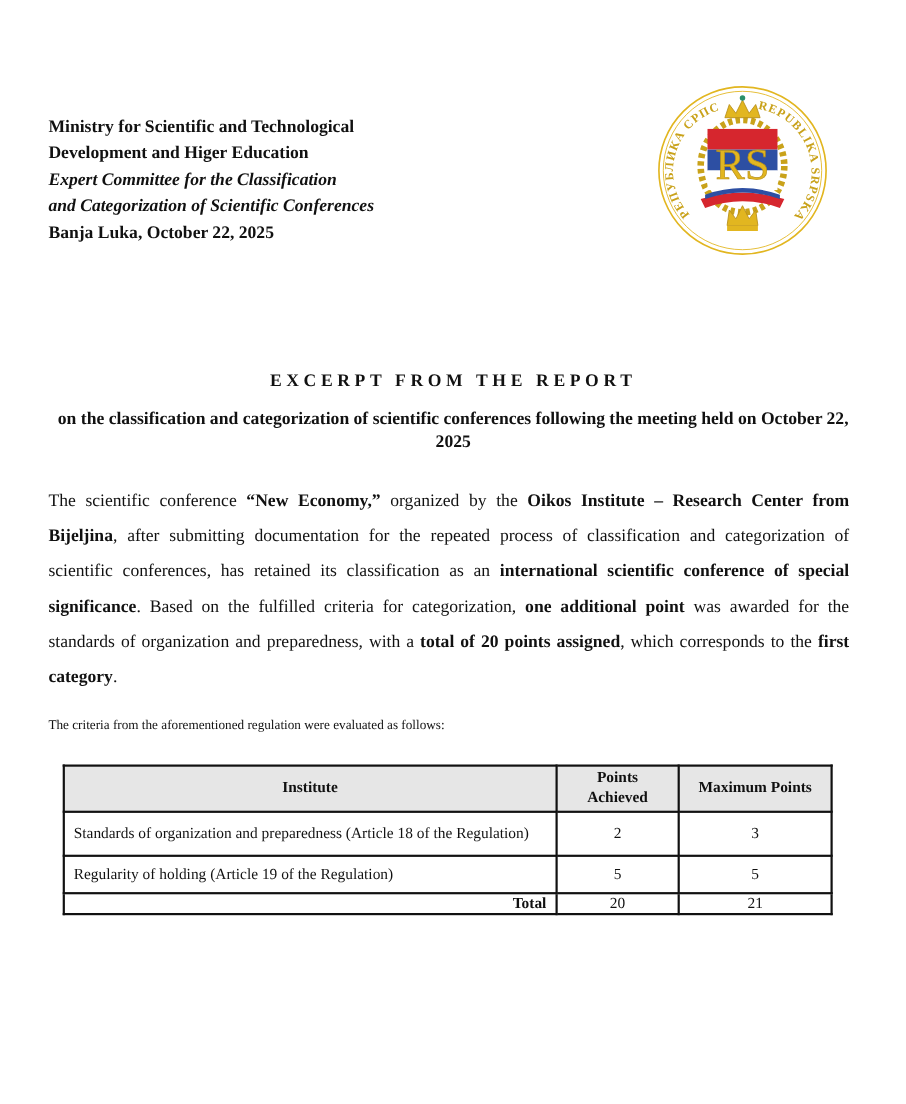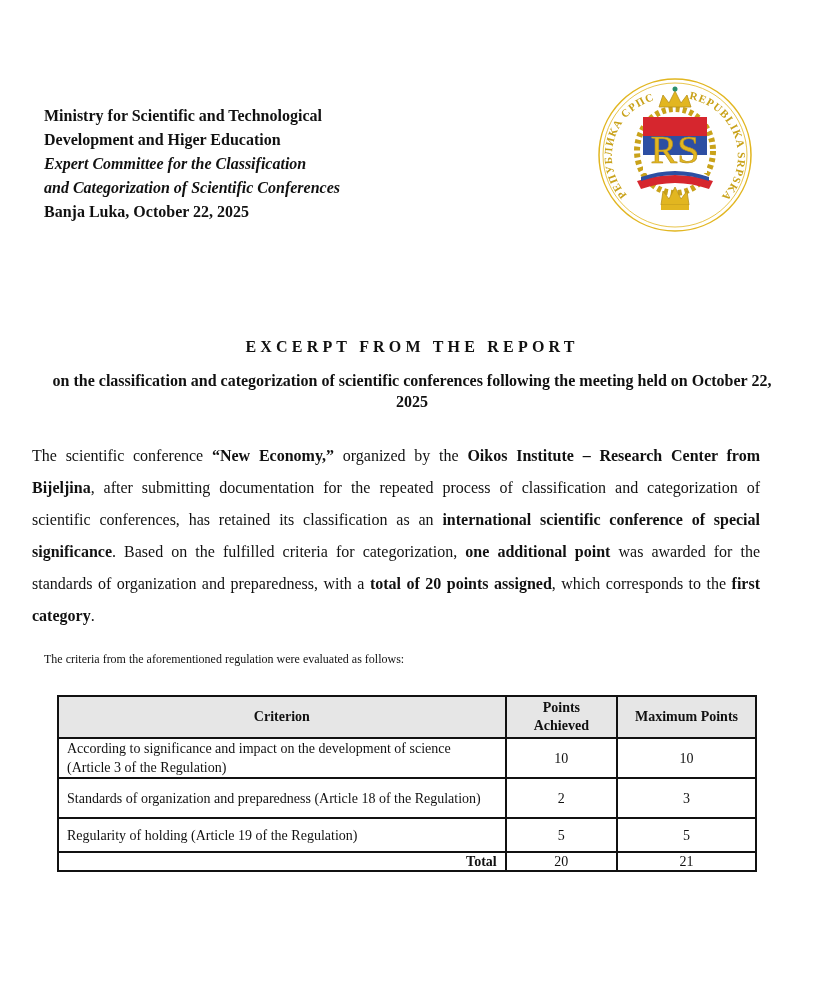--- a/index.html
+++ b/index.html
@@ -2,21 +2,21 @@
 <html><head>
 <meta charset="utf-8">
 <style>
   html, body { margin:0; padding:0; background:#ffffff; }
   body { width:824px; height:1004px; position:relative; overflow:hidden; color:#111; font-family:"Liberation Serif", serif; }
   .header { position:absolute; left:44px; top:104px; font-size:16px; line-height:24px; font-weight:bold; }
   .header .it { font-style:italic; }
   .seal { position:absolute; left:597px; top:77px; width:156px; height:156px; }
   .title { position:absolute; left:0; width:824px; top:322px; text-align:center; font-weight:bold; font-size:16px; letter-spacing:4.2px;margin-top:16px; }
   .subtitle { position:absolute; left:44px; width:736px; top:370px; text-align:center; font-weight:bold; font-size:16px; line-height:21px; }
-  .para { position:absolute; left:32px; width:728px; top:440px; font-size:16px; line-height:32px; text-align:justify; }
+  .para { position:absolute; left:44px; width:728px; top:440px; font-size:16px; line-height:32px; text-align:justify; }
   .para b { font-weight:bold; }
   .crit-intro { position:absolute; left:44px; top:652px; font-size:12px; }
   table.crit { position:absolute; left:57px; top:695px; width:700px; border-collapse:collapse; font-size:14px; }
   table.crit td, table.crit th { border:2px solid #111; padding:0 8px; }
   table.crit th { background:#e6e6e6; font-weight:bold; text-align:center; height:40px; line-height:18px; }
   table.crit td { line-height:19px; }
   table.crit td.num { text-align:center; }
   table.crit tr.r2 td { height:38px; }
   table.crit tr.r1 td { height:32px; }
   table.crit tr.rt td { height:17px; line-height:16px; }
@@ -75,28 +75,23 @@
 <div class="title">EXCERPT FROM THE REPORT</div>
 <div class="subtitle">on the classification and categorization of scientific conferences following the meeting held on October 22, 2025</div>
 
 <div class="para"><span>The scientific conference </span><b>“New Economy,”</b><span> organized by the </span><b>Oikos Institute – Research Center from Bijeljina</b><span>, after submitting documentation for the repeated process of classification and categorization of scientific conferences, has retained its classification as an </span><b>international scientific conference of special significance</b><span>. Based on the fulfilled criteria for categorization, </span><b>one additional point</b><span> was awarded for the standards of organization and preparedness, with a </span><b>total of 20 points assigned</b><span>, which corresponds to the </span><b>first category</b><span>.</span></div>
 
 <div class="crit-intro">The criteria from the aforementioned regulation were evaluated as follows:</div>
 
 <table class="crit">
   <tbody>
       <tr>
-    <th class="c1">Criterion</th>
+    <th class="c1">Institute</th>
     <th class="c2">Points Achieved</th>
     <th class="c3">Maximum Points</th>
-  </tr>
-  <tr class="r2">
-    <td>According to significance and impact on the development of science (Article 3 of the Regulation)</td>
-    <td class="num">10</td>
-    <td class="num">10</td>
   </tr>
   <tr class="r2">
     <td>Standards of organization and preparedness (Article 18 of the Regulation)</td>
     <td class="num">2</td>
     <td class="num">3</td>
   </tr>
   <tr class="r1">
     <td>Regularity of holding (Article 19 of the Regulation)</td>
     <td class="num">5</td>
     <td class="num">5</td>

